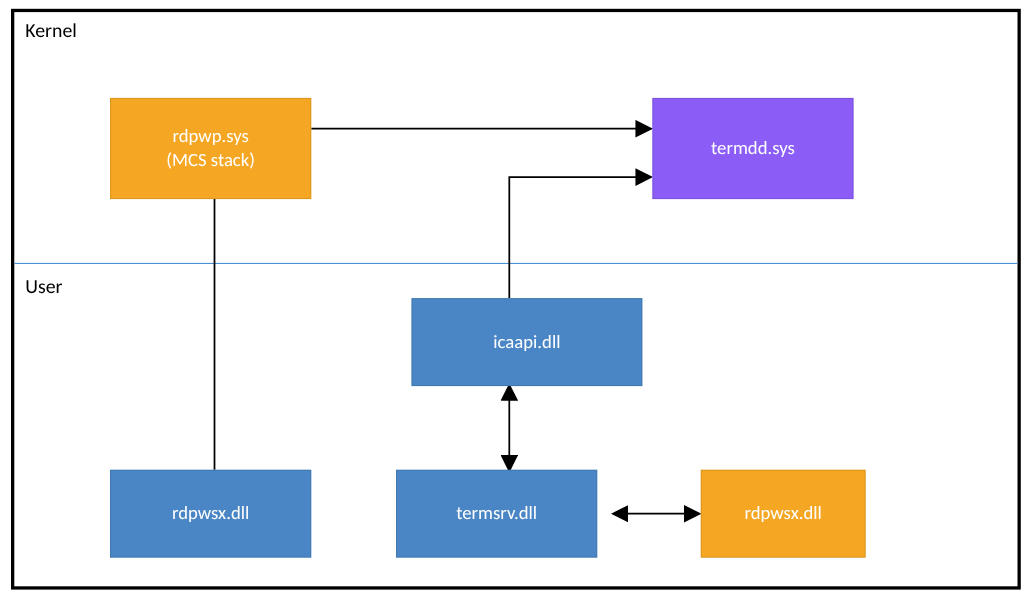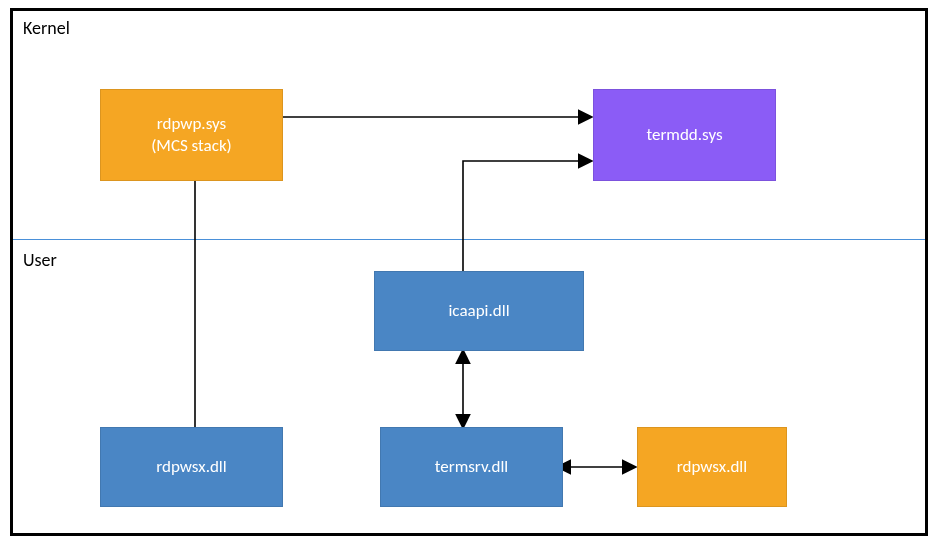--- a/index.html
+++ b/index.html
@@ -99,21 +99,21 @@
     </div>
 
     <div class="box blue" style="left:361px; top:260px; width:210px; height:80px;">
       <span>icaapi.dll</span>
     </div>
 
     <div class="box blue" style="left:87px;  top:416px; width:183px; height:80px;">
       <span>rdpwsx.dll</span>
     </div>
 
-    <div class="box blue" style="left:367px; top:416px; width:183px; height:80px;">
+    <div class="box blue" style="left:347px; top:416px; width:183px; height:80px;">
       <span>termsrv.dll</span>
     </div>
 
     <div class="box orange" style="left:624px; top:416px; width:150px; height:80px;">
       <span>rdpwsx.dll</span>
     </div>
 
   </div>
 </div>
 

